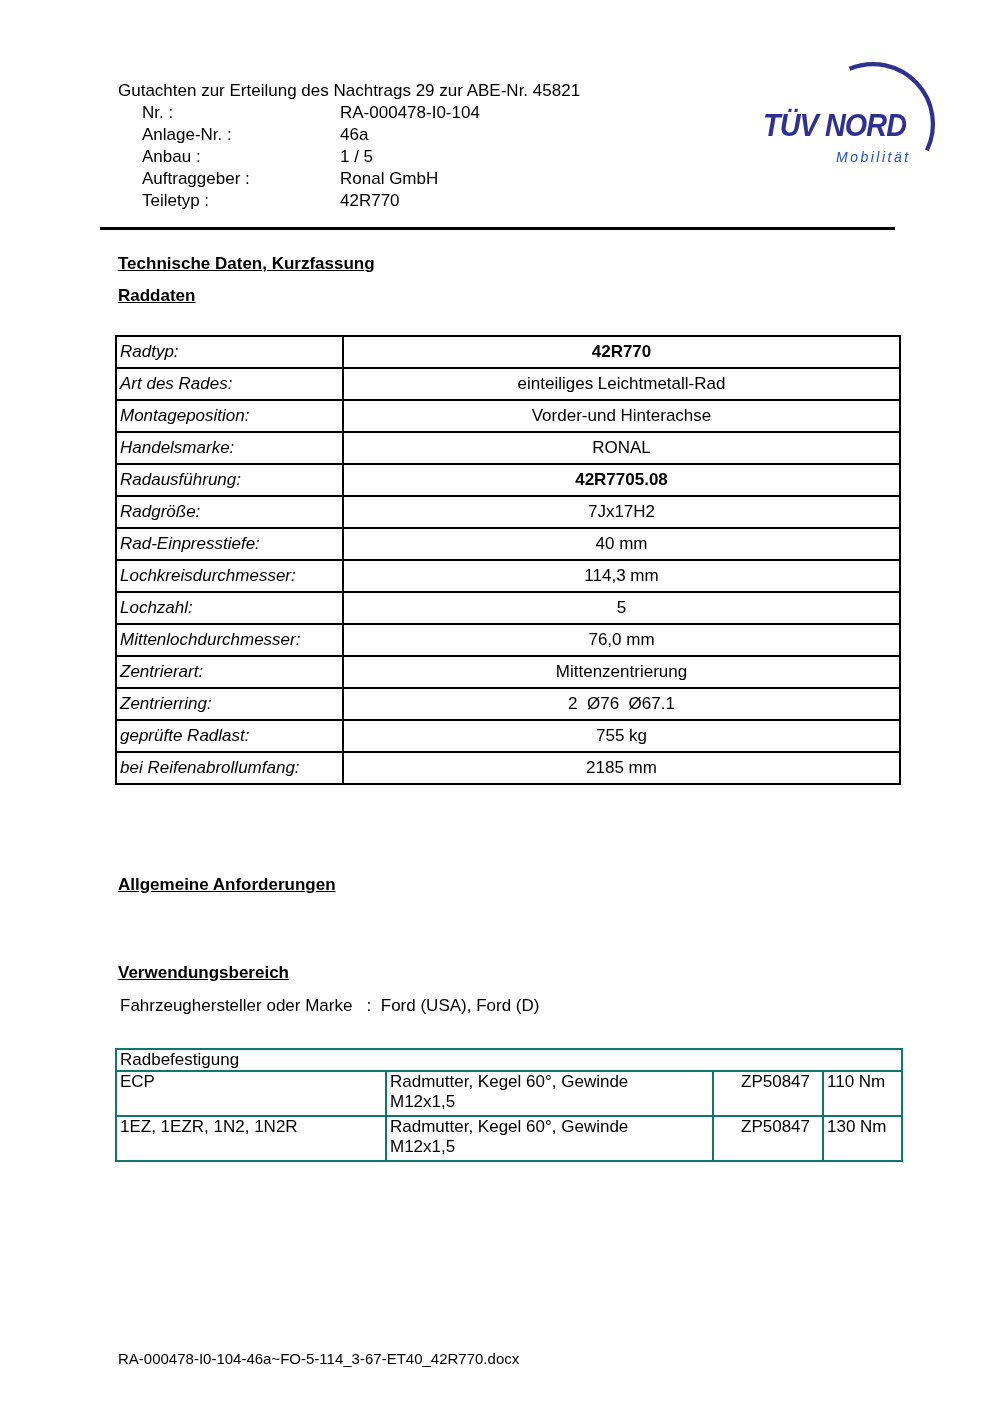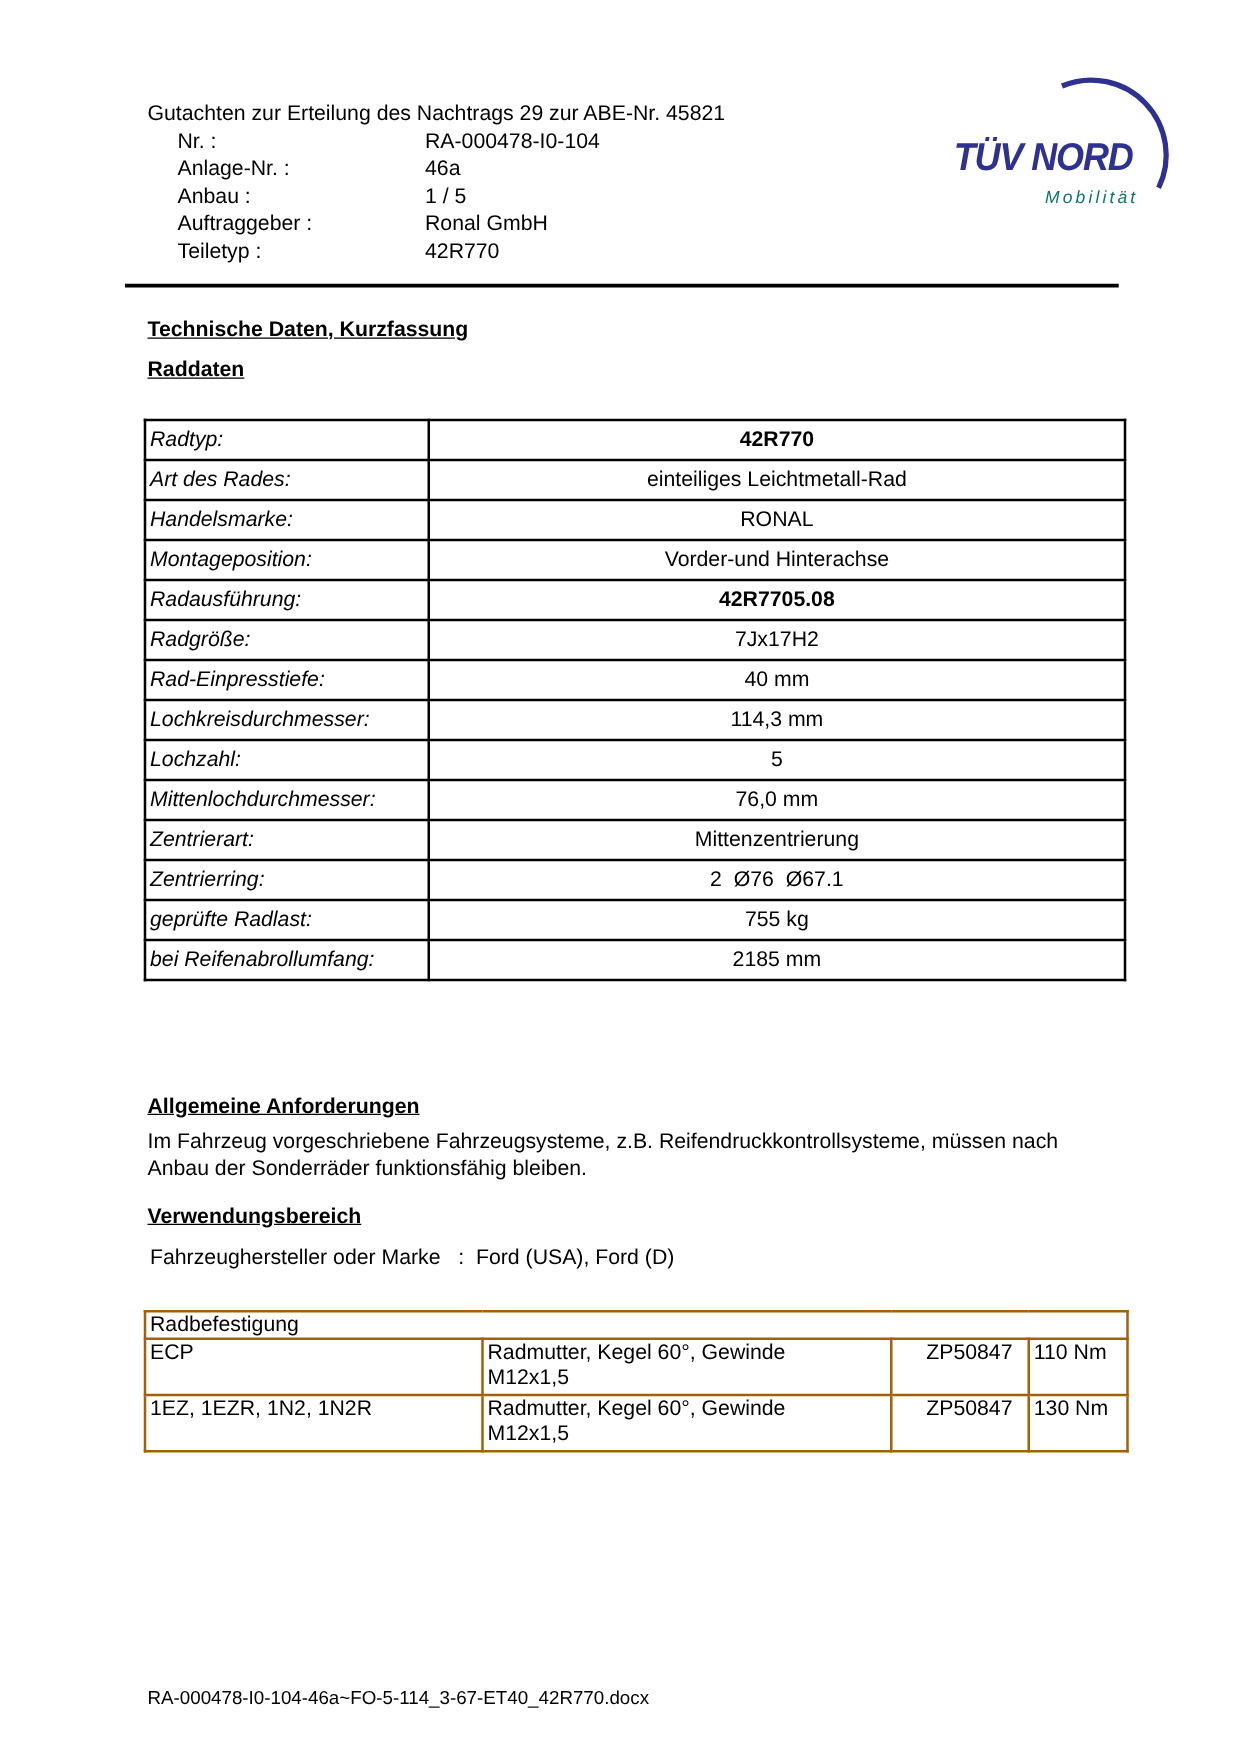--- a/index.html
+++ b/index.html
@@ -20,21 +20,21 @@
   .logo{position:absolute;left:740px;top:48px;width:210px;height:130px;text-align:center;}
   .logo svg{position:absolute;left:0;top:0;}
   .brand{
     position:absolute;left:23px;top:60px;
     font-size:31px;font-weight:bold;font-style:italic;
     color:#2e3192;letter-spacing:-1px;white-space:nowrap;
     transform:scaleX(.93);transform-origin:left top;
   }
   .tagline{
     position:absolute;left:96px;top:101px;
-    font-size:14px;font-style:italic;letter-spacing:2.5px;color:#0f766e;white-space:nowrap;
+    font-size:14px;font-style:italic;letter-spacing:2.5px;color:#1d4ed8;white-space:nowrap;
   }
 
   
   .hrule{position:absolute;left:100px;top:227px;width:795px;height:3px;background:#000;}
 
   
   .heading{
     position:absolute;left:118px;margin:0;
     font-size:17px;font-weight:bold;text-decoration:underline;white-space:nowrap;
   }
@@ -48,21 +48,21 @@
   
   table{border-collapse:collapse;}
   .raddaten-table{position:absolute;left:115px;top:335px;width:786px;font-size:17px;table-layout:fixed;}
   .raddaten-table td{border:2px solid #000;height:30px;padding:0 3px;overflow:hidden;}
   .rd-label{width:219px;text-align:left;font-style:italic;}
   .rd-value{text-align:center;white-space:pre;}
   .v-bold{font-weight:bold;}
 
   
   .befestigung-table{position:absolute;left:115px;top:1048px;width:786px;font-size:17px;table-layout:fixed;}
-  .befestigung-table td{border:2px solid #a16207;padding:0 3px;vertical-align:top;overflow:hidden;}
+  .befestigung-table td{border:2px solid #0f766e;padding:0 3px;vertical-align:top;overflow:hidden;}
   .bt-title td{height:20px;}
   .bt-head td{height:40px;}
   .bt-row td{height:43px;}
   .c-beschreibung{white-space:pre-line;}
   .c-kit{text-align:right;padding-right:12px !important;}
 
   
   .doc-footer{position:absolute;left:118px;top:1350px;font-size:15px;}
 </style>
 </head>
@@ -111,28 +111,28 @@
     <tbody>
       <tr>
         <td class="rd-label">Radtyp:</td>
         <td class="rd-value v-bold">42R770</td>
       </tr>
       <tr>
         <td class="rd-label">Art des Rades:</td>
         <td class="rd-value">einteiliges Leichtmetall-Rad</td>
       </tr>
       <tr>
+        <td class="rd-label">Montageposition:</td>
+        <td class="rd-value">Vorder-und Hinterachse</td>
+      </tr>
+      <tr>
         <td class="rd-label">Handelsmarke:</td>
         <td class="rd-value">RONAL</td>
       </tr>
       <tr>
-        <td class="rd-label">Montageposition:</td>
-        <td class="rd-value">Vorder-und Hinterachse</td>
-      </tr>
-      <tr>
         <td class="rd-label">Radausführung:</td>
         <td class="rd-value v-bold">42R7705.08</td>
       </tr>
       <tr>
         <td class="rd-label">Radgröße:</td>
         <td class="rd-value">7Jx17H2</td>
       </tr>
       <tr>
         <td class="rd-label">Rad-Einpresstiefe:</td>
         <td class="rd-value">40 mm</td>
@@ -162,21 +162,20 @@
         <td class="rd-value">755 kg</td>
       </tr>
       <tr>
         <td class="rd-label">bei Reifenabrollumfang:</td>
         <td class="rd-value">2185 mm</td>
       </tr>
     </tbody>
   </table>
 
   <h2 class="heading h-allg">Allgemeine Anforderungen</h2>
-  <p class="para">Im Fahrzeug vorgeschriebene Fahrzeugsysteme, z.B. Reifendruckkontrollsysteme, müssen nach Anbau der Sonderräder funktionsfähig bleiben.</p>
 
   <h2 class="heading h-verw">Verwendungsbereich</h2>
   <p class="hersteller">Fahrzeughersteller oder Marke   :  Ford (USA), Ford (D)</p>
 
   <table class="befestigung-table">
     <colgroup>
       <col style="width:270px">
         <col style="width:327px">
         <col style="width:110px">
         <col style="width:79px">

